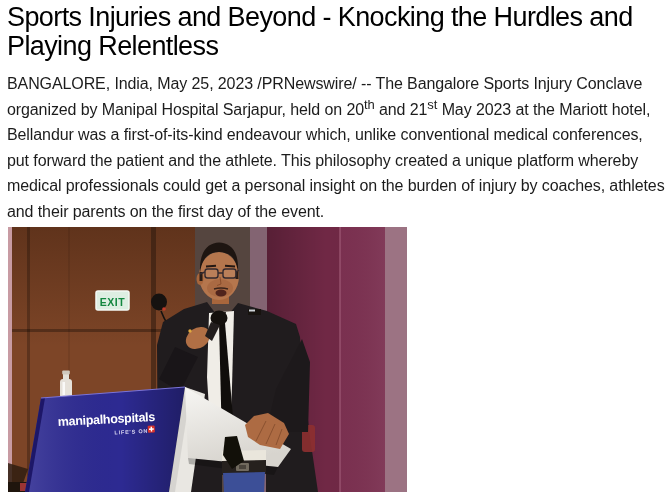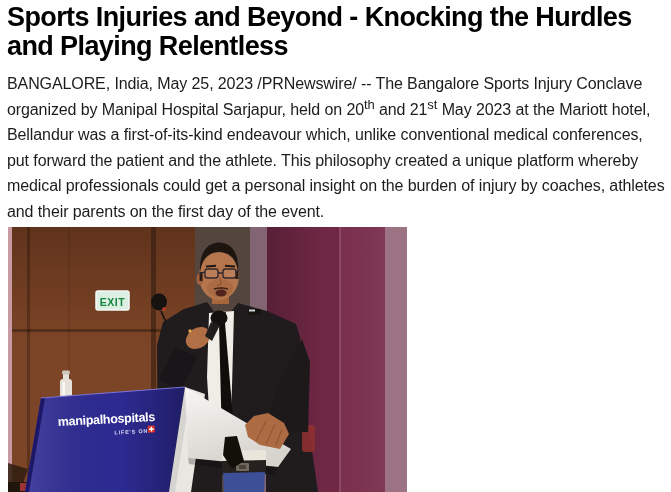--- a/index.html
+++ b/index.html
@@ -3,21 +3,21 @@
 <meta charset="utf-8">
 <style>
   html,body{margin:0;padding:0}
   body{
     width:671px;height:492px;overflow:hidden;background:#ffffff;
     font-family:"Liberation Sans",sans-serif;color:#1b1b1b;
   }
   .article{padding:3px 6px 0 7px}
   .headline{
     margin:0;color:#000;font-size:27px;line-height:28.5px;
-    font-weight:bold;letter-spacing:-0.6px;
+    font-weight:normal;letter-spacing:-0.6px;
   }
   .body-text{
     margin:11px 0 0 0;font-size:16px;line-height:25.5px;
     letter-spacing:-0.1px;color:#1c1c1c;
   }
   .body-text sup{font-size:13px;line-height:0;vertical-align:super}
   .photo{margin:3px 0 0 1px;width:399px;height:339px;overflow:hidden}
   .photo svg{display:block}
   .photo text{font-family:"Liberation Sans",sans-serif}
 </style>

